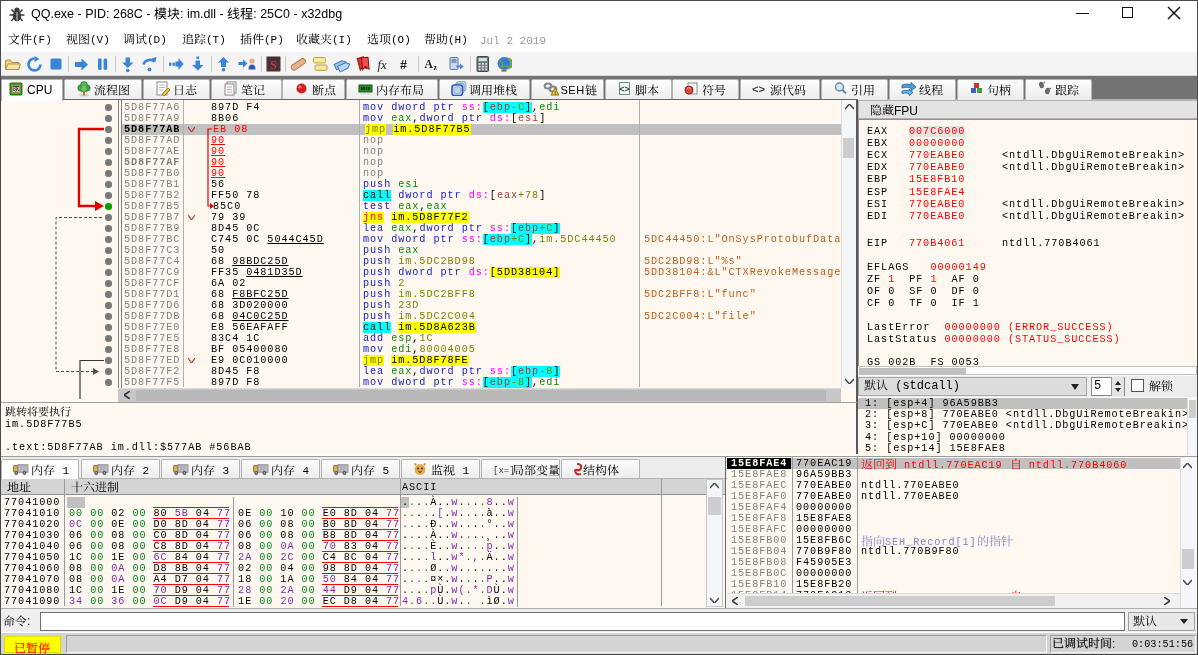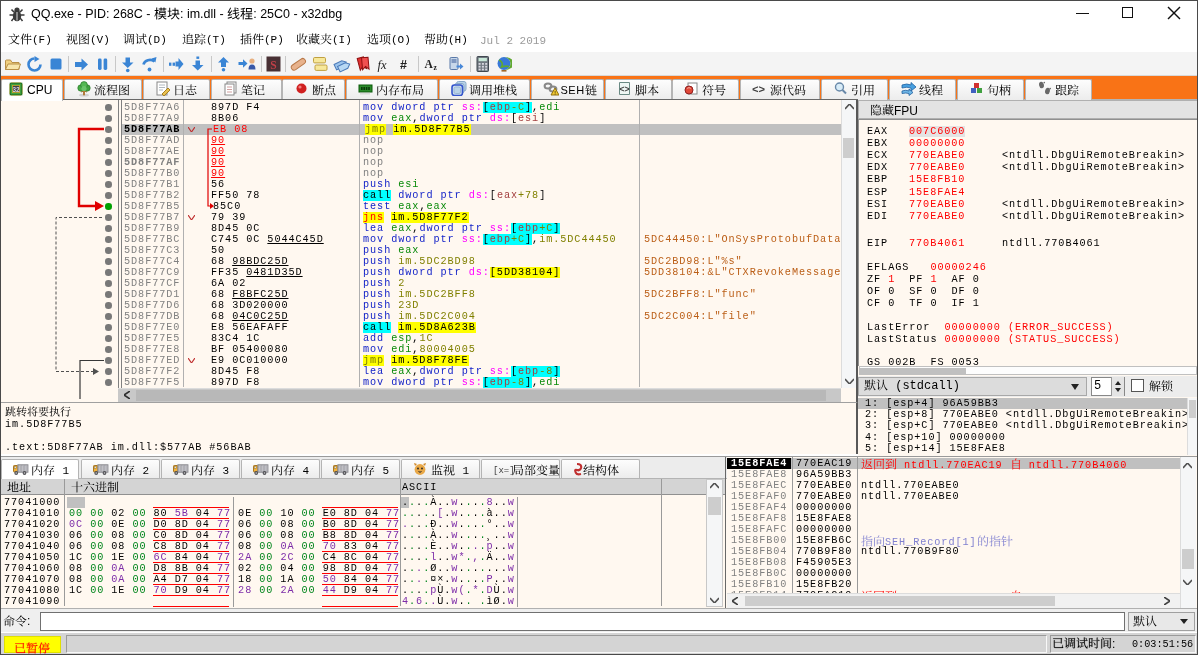--- a/index.html
+++ b/index.html
@@ -461,21 +461,21 @@
         <rect x="10.2" y="12.6" width="2" height="1.8"></rect>
       </g>
     </svg>
     <svg class="abs" style="left:496px;top:4px" width="16" height="17" viewBox="0 0 16 17">
       <circle cx="8" cy="7.5" r="6.5" fill="#3878d8"></circle>
       <path d="M8 1 A6.5 6.5 0 0 1 8 14 A10 6.5 0 0 0 8 1 Z" fill="#60a830"></path>
       <path d="M3 4 Q8 6.5 5.5 11 Q9.5 9.5 13 10.5" stroke="#60a830" fill="none" stroke-width="1.6"></path>
       <rect x="5.5" y="14" width="5" height="1.6" fill="#a06828"></rect>
     </svg>
   </div>
-<div class="abs" style="left:0;top:76px;width:1198px;height:24px;background:#f97316;border-bottom:1px solid #b4b4b4">
+<div class="abs" style="left:0;top:76px;width:1198px;height:24px;background:#737373;border-bottom:1px solid #b4b4b4">
     <div class="tb tbs" style="left:1px;width:62px"></div>
     <div class="abs" style="left:8px;top:5px;z-index:3"><svg width="16" height="16" viewBox="0 0 16 16">
         <g stroke="#caa62a" stroke-width="1">
           <line x1="4" y1="1" x2="4" y2="15"></line>
           <line x1="6" y1="1" x2="6" y2="15"></line>
           <line x1="8" y1="1" x2="8" y2="15"></line>
           <line x1="10" y1="1" x2="10" y2="15"></line>
           <line x1="12" y1="1" x2="12" y2="15"></line>
           <line x1="1" y1="4" x2="15" y2="4"></line>
           <line x1="1" y1="6" x2="15" y2="6"></line>
@@ -850,21 +850,21 @@
     <div class="row mono" style="left:51px;top:86.5px"><span class="red">15E8FAE4</span></div>
     <div class="row mono" style="left:9px;top:98.6px">ESI</div>
     <div class="row mono" style="left:51px;top:98.6px"><span class="red">770EABE0</span></div>
     <div class="row mono" style="left:144px;top:98.6px">&lt;ntdll.DbgUiRemoteBreakin&gt;</div>
     <div class="row mono" style="left:9px;top:110.7px">EDI</div>
     <div class="row mono" style="left:51px;top:110.7px"><span class="red">770EABE0</span></div>
     <div class="row mono" style="left:144px;top:110.7px">&lt;ntdll.DbgUiRemoteBreakin&gt;</div>
     <div class="row mono" style="left:9px;top:138px">EIP</div>
     <div class="row mono" style="left:51px;top:138px"><span class="red">770B4061</span></div>
     <div class="row mono" style="left:144px;top:138px">ntdll.770B4061</div>
-    <div class="row mono" style="left:9px;top:162px">EFLAGS   <span class="red">00000246</span></div>
+    <div class="row mono" style="left:9px;top:162px">EFLAGS   <span class="red">00000149</span></div>
     <div class="row mono" style="left:9px;top:174px">ZF <span class="red">1</span>  PF <span class="red">1</span>  AF 0</div>
     <div class="row mono" style="left:9px;top:186px">OF 0  SF 0  DF 0</div>
     <div class="row mono" style="left:9px;top:198px">CF 0  TF 0  IF 1</div>
     <div class="row mono" style="left:9px;top:222px">LastError  <span class="red">00000000 (ERROR_SUCCESS)</span></div>
     <div class="row mono" style="left:9px;top:234px">LastStatus <span class="red">00000000 (STATUS_SUCCESS)</span></div>
     <div class="row mono" style="left:9px;top:257px">GS 002B  FS 0053</div>
     <div class="sb-h-track" style="left:1px;top:266px;width:338px;height:9px;background:#fdfdfd;border:1px solid #c0c0c0"></div>
     <div class="sb-thumb" style="left:2px;top:267.5px;width:106px;height:6px;background:#c0c0c0"></div>
     <div class="abs" style="left:0;top:276px;width:340px;height:21px;background:#ececec"></div>
     <div class="abs" style="left:0px;top:276.5px;width:229px;height:19.5px;background:#dcdcdc;border:1px solid #a8a8a8"></div>
@@ -1064,20 +1064,21 @@
     <div class="row mono" style="left:69px;top:95px">08 <span class="g00">00</span> <span class="gpr">0A</span> <span class="g00">00</span> A4 D7 04 <span class="gpr">77</span> 18 <span class="g00">00</span> 1A <span class="g00">00</span> <span class="gpr">50</span> 84 04 <span class="gpr">77</span></div>
     <div class="abs" style="left:152.6px;top:104.6px;width:76px;height:1.6px;background:#ff0000"></div>
     <div class="abs" style="left:321.8px;top:104.6px;width:76px;height:1.6px;background:#ff0000"></div>
     <div class="row mono" style="left:402px;top:95px">.<span class="g00">.</span><span class="gpr">.</span><span class="g00">.</span>¤×.<span class="gpr">w</span>.<span class="g00">.</span>.<span class="g00">.</span><span class="gpr">P</span>..<span class="gpr">w</span></div>
     <div class="row mono" style="left:4px;top:106px">77041080</div>
     <div class="row mono" style="left:69px;top:106px">1C <span class="g00">00</span> 1E <span class="g00">00</span> <span class="gpr">70</span> D9 04 <span class="gpr">77</span> <span class="gpr">28</span> <span class="g00">00</span> <span class="gpr">2A</span> <span class="g00">00</span> <span class="gpr">44</span> D9 04 <span class="gpr">77</span></div>
     <div class="abs" style="left:152.6px;top:115.6px;width:76px;height:1.6px;background:#ff0000"></div>
     <div class="abs" style="left:321.8px;top:115.6px;width:76px;height:1.6px;background:#ff0000"></div>
     <div class="row mono" style="left:402px;top:106px">.<span class="g00">.</span>.<span class="g00">.</span><span class="gpr">p</span>Ù.<span class="gpr">w</span><span class="gpr">(</span><span class="g00">.</span><span class="gpr">*</span><span class="g00">.</span><span class="gpr">D</span>Ù.<span class="gpr">w</span></div>
     <div class="row mono" style="left:4px;top:117px">77041090</div>
+    <div class="row mono" style="left:69px;top:117px"><span class="gpr">34</span> <span class="g00">00</span> <span class="gpr">36</span> <span class="g00">00</span> <span class="gpr">0C</span> D9 04 <span class="gpr">77</span> 1E <span class="g00">00</span> <span class="gpr">20</span> <span class="g00">00</span> EC D8 04 <span class="gpr">77</span></div>
     <div class="abs" style="left:152.6px;top:126.6px;width:76px;height:1.6px;background:#ff0000"></div>
     <div class="abs" style="left:321.8px;top:126.6px;width:76px;height:1.6px;background:#ff0000"></div>
     <div class="row mono" style="left:402px;top:117px"><span class="gpr">4</span><span class="g00">.</span><span class="gpr">6</span><span class="g00">.</span><span class="gpr">.</span>Ù.<span class="gpr">w</span>.<span class="g00">.</span><span class="gpr"> </span><span class="g00">.</span>ìØ.<span class="gpr">w</span></div>
     <div class="vline" style="left:64px;top:0px;height:127px"></div>
     <div class="vline" style="left:233px;top:18px;height:110px"></div>
     <div class="vline" style="left:399.5px;top:0px;height:127px"></div>
     <div class="vline" style="left:517px;top:18px;height:110px"></div>
     <div class="vline" style="left:661px;top:0px;height:127px"></div>
     <div class="sb-v-track" style="left:706px;top:0;width:17px;height:128px;border:1px solid #c8c8c8"></div>
     <svg class="abs" style="left:710px;top:4px" width="9" height="6" viewBox="0 0 9 6">

